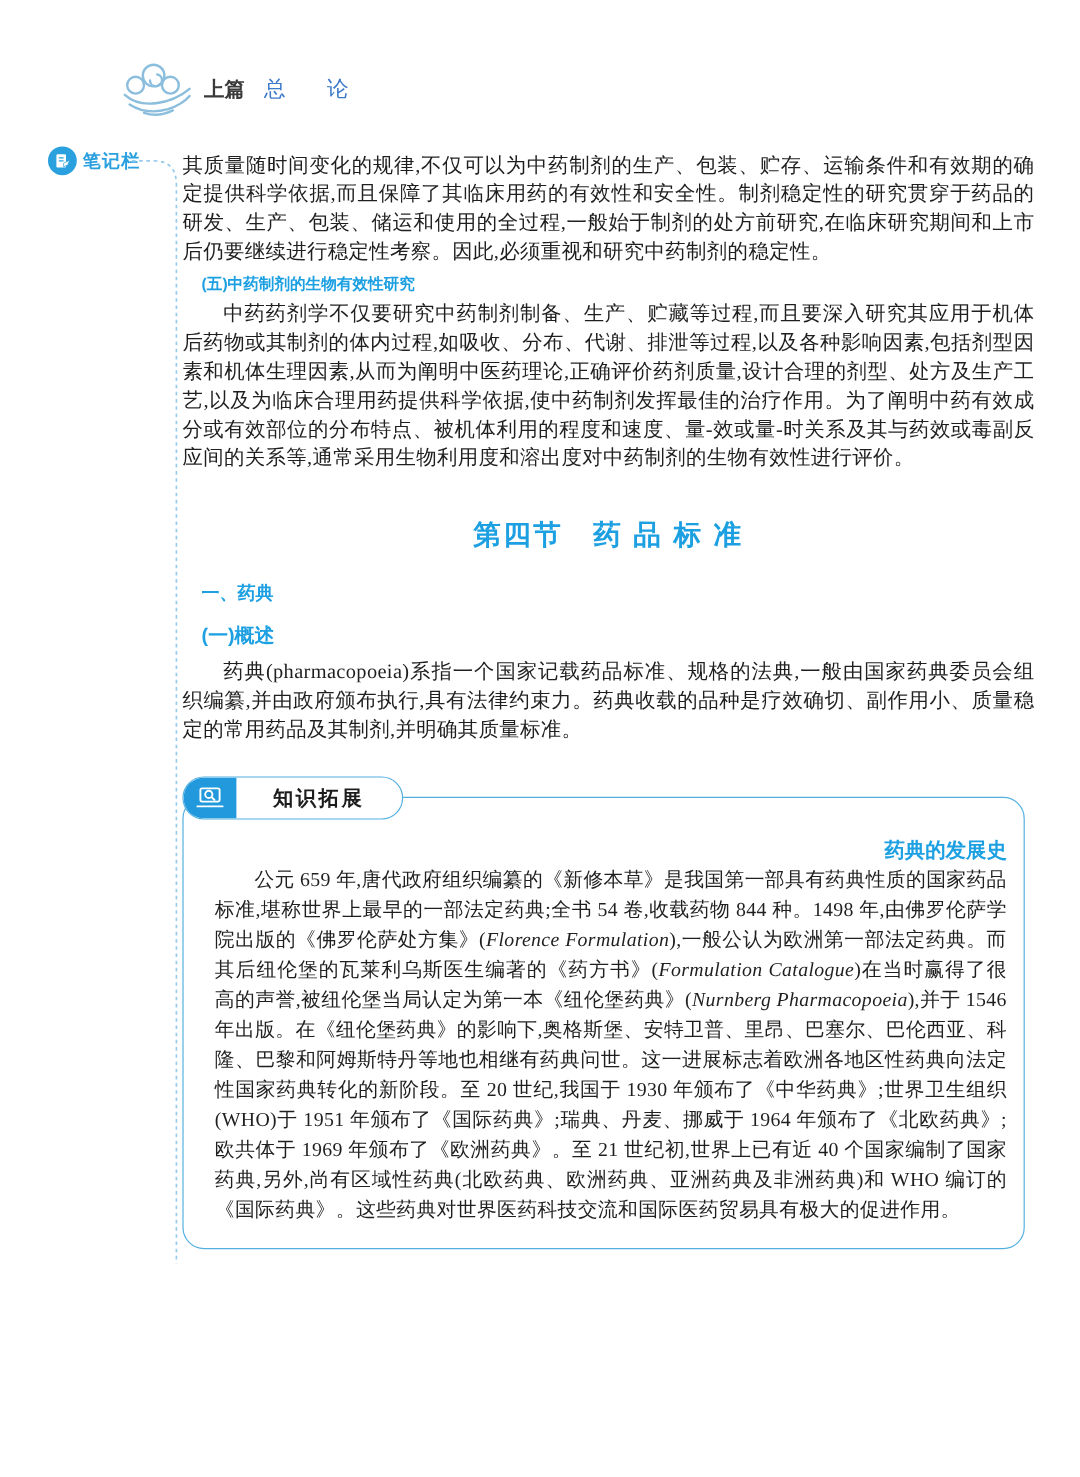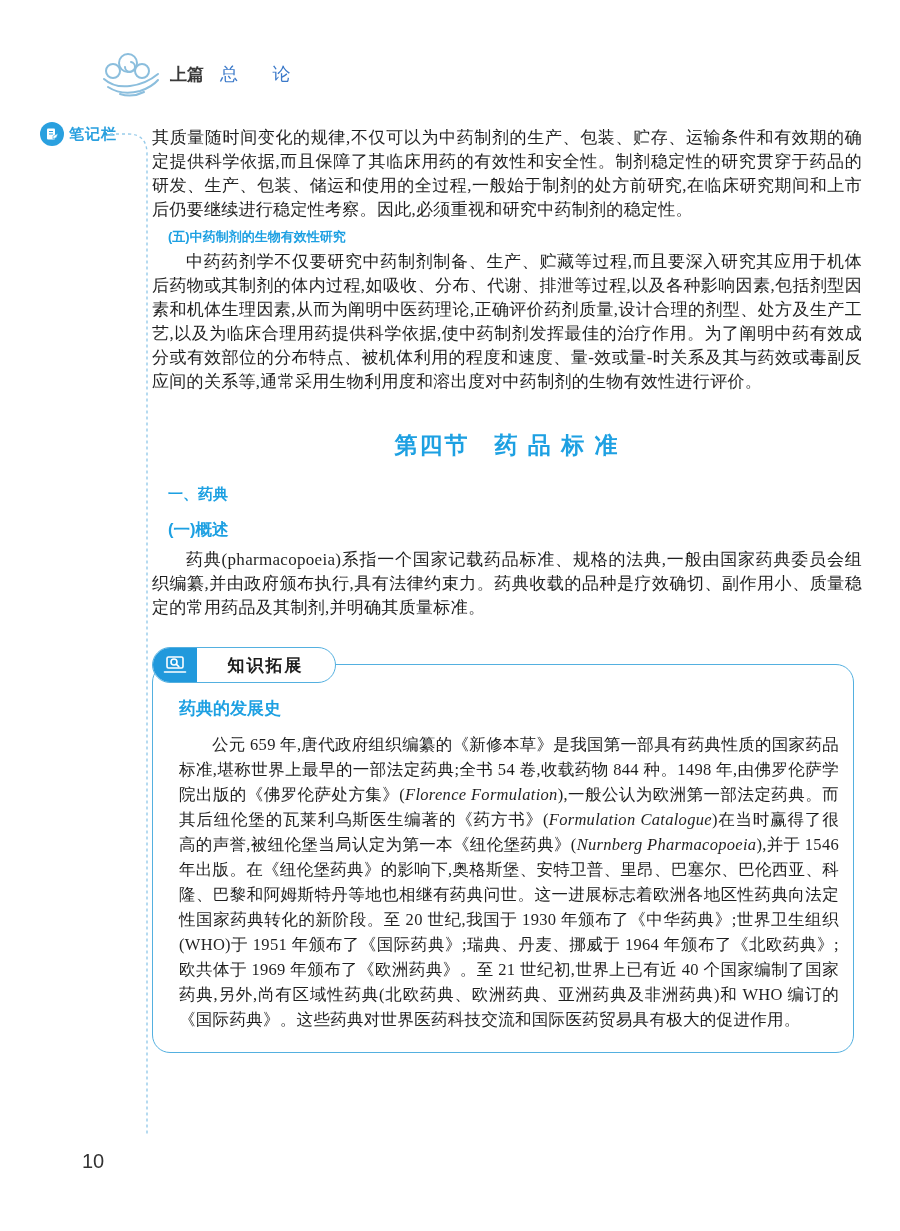--- a/index.html
+++ b/index.html
@@ -1,16 +1,16 @@
 <!DOCTYPE html>
 <html><head>
 <meta charset="utf-8">
 <style>
   html,body{margin:0;padding:0;background:#ffffff;}
-  .page{position:relative;width:900px;height:1231px;background:#ffffff;overflow:hidden;
+  .page{position:relative;width:900px;height:1053px;background:#ffffff;overflow:hidden;
         font-family:"Liberation Serif","DejaVu Serif",serif;color:#1f1f1f;}
 
   
   .header{position:absolute;left:92px;top:48px;height:52px;display:flex;align-items:center;}
   .cloud-logo{width:72px;height:50px;}
   .part-label{font-size:17px;font-weight:bold;color:#3a3a3a;margin-left:6px;}
   .part-title{font-size:18px;font-weight:normal;color:#3b79c9;margin-left:16px;word-spacing:30px;}
 
   
   .note-badge{position:absolute;left:40px;top:122px;display:flex;align-items:center;
@@ -36,21 +36,21 @@
   .kbox{position:relative;margin-top:44px;border:1.5px solid #54b0e0;border-radius:18px;
         padding:32px 14px 20px 26px;box-sizing:border-box;width:702px;}
   .kbox-tab{position:absolute;left:-1.5px;top:-18px;width:184px;height:36px;background:#ffffff;
             border:1.5px solid #54b0e0;border-radius:18px;display:flex;align-items:stretch;
             overflow:hidden;box-sizing:border-box;}
   .kbox-tab-icon{width:44px;background:#2199dc;display:flex;align-items:center;justify-content:center;}
   .kbox-tab-text{flex:1;display:flex;align-items:center;justify-content:center;
                  font-family:"Liberation Sans","DejaVu Sans",sans-serif;
                  font-size:17px;font-weight:bold;color:#1c1c1c;letter-spacing:2px;}
   .kbox-title{font-family:Liberation Sans, sans-serif;font-size:17px;
-              font-weight:bold;color:#1da0e2;text-align:left;margin:0 0 12px 0;}
+              font-weight:bold;color:#1da0e2;text-align:right;margin:0 0 0 0;}
   .kbox-body{margin:0;font-size:16.5px;line-height:25px;text-align:justify;text-indent:2em;
              letter-spacing:0.3px;}
   .kbox-body .it{font-style:italic;}
 
   
   .page-number{position:absolute;left:82px;top:1150px;font-size:20px;color:#333;
                font-family:"Liberation Sans","DejaVu Sans",sans-serif;}
 </style>
 </head>
 <body>

